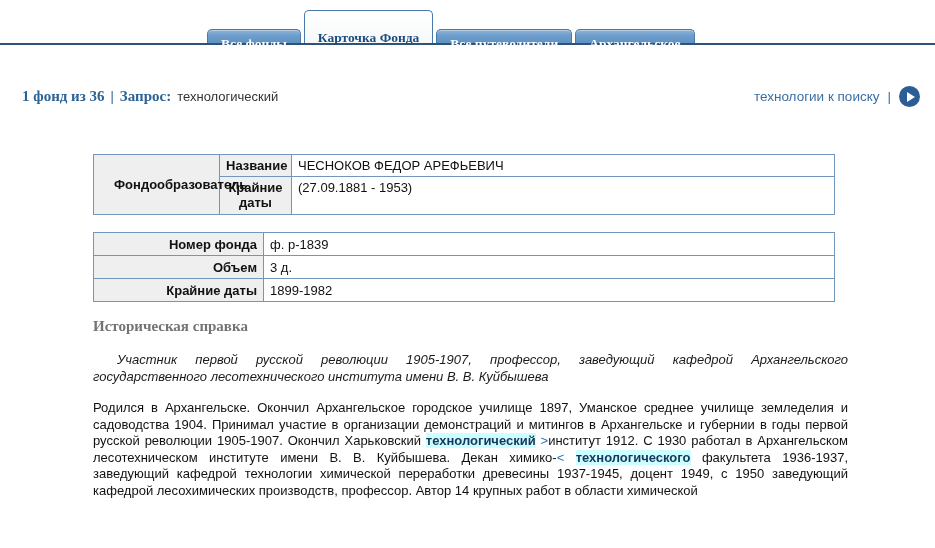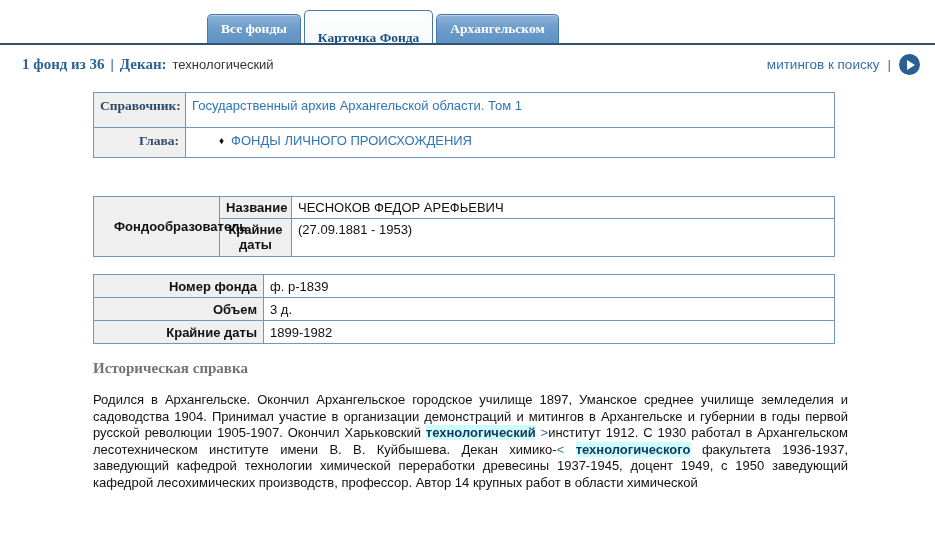--- a/index.html
+++ b/index.html
@@ -16,21 +16,21 @@
   .tabbar { position: relative; height: 45px; }
   .tabbar-line {
     position: absolute; left: 0; right: 0; top: 43px; height: 2px;
     background: #2F5377;
   }
   .tabs {
     position: absolute; left: 207px; top: 0; height: 43px;
     display: flex; align-items: flex-end; gap: 3px;
   }
   .tab {
-    height: 29px;
+    height: 14px;
     padding: 6px 13px 0;
     background: linear-gradient(to bottom, #8FB4DA 0%, #6D9DCB 45%, #5F92C4 100%);
     border: 1px solid #4A78A8; border-bottom: none;
     border-radius: 5px 5px 0 0;
     color: #FFFFFF;
     font: bold 13.5px "Liberation Serif", serif;
     white-space: nowrap; text-align: center;
     cursor: pointer; position: relative; z-index: 1;
     box-shadow: inset 0 1px 0 rgba(255,255,255,0.35);
   }
@@ -39,20 +39,21 @@
     background: linear-gradient(to bottom, #FFFFFF 0%, #F6F8FA 100%);
     color: #1B4D7E;
     z-index: 3;
     box-shadow: 3px 0 0 #FFFFFF, -3px 0 0 #FFFFFF;
   }
 
   
   .result-header {
     display: flex; justify-content: space-between; align-items: center;
     padding: 9px 15px 9px 22px;
+    margin-top: 32px;
   }
   .rh-left { display: flex; align-items: baseline; gap: 6px; }
   .rh-count, .rh-sep, .rh-qlabel {
     font: bold 15px "Liberation Serif", serif; color: #2C6395;
   }
   .rh-qvalue { font: 13px "Liberation Sans", sans-serif; color: #333; }
   .rh-right { display: flex; align-items: center; gap: 8px; }
   .back-link {
     font: 13.5px "Liberation Sans", sans-serif; color: #3A6EA5;
     text-decoration: none; cursor: pointer;
@@ -134,58 +135,43 @@
 </head>
 <body>
 
 <div class="page">
 
   <div class="tabbar">
     <div class="tabbar-line"></div>
     <div class="tabs">
       <div class="tab">Все фонды</div>
       <div class="tab active">Карточка Фонда</div>
-      <div class="tab">Архангельском</div>
+      <div class="tab">Все путеводители</div>
+      <div class="tab">Архангельское</div>
     </div>
   </div>
 
   <div class="result-header">
     <div class="rh-left">
       <span class="rh-count">1 фонд из 36</span>
       <span class="rh-sep">|</span>
-      <span class="rh-qlabel">Декан:</span>
+      <span class="rh-qlabel">Запрос:</span>
       <span class="rh-qvalue">технологический</span>
     </div>
     <div class="rh-right">
-      <a class="back-link">митингов к поиску</a>
+      <a class="back-link">технологии к поиску</a>
       <span class="rh-sep2">|</span>
       <button class="next-button">
         <span class="play-tri"></span>
       </button>
     </div>
   </div>
 
   <div class="content">
 
-    <table class="ref-table">
-      <tbody>
-          <tr class="row1">
-        <td class="lbl">Справочник:</td>
-        <td class="val">
-          <a class="link">Государственный архив Архангельской области. Том 1</a>
-        </td>
-      </tr>
-      <tr class="row2">
-        <td class="lbl">Глава:</td>
-        <td class="val">
-          <span class="bullet">♦</span><a class="link">ФОНДЫ ЛИЧНОГО ПРОИСХОЖДЕНИЯ</a>
-        </td>
-      </tr>
-    </tbody>
-      </table>
 
     <table class="creator-table">
       <tbody>
           <tr class="rowA">
         <td class="grp" rowspan="2">Фондообразователь</td>
         <td class="lbl2">Название</td>
         <td class="val">ЧЕСНОКОВ ФЕДОР АРЕФЬЕВИЧ</td>
       </tr>
       <tr class="rowB">
         <td class="lbl2">Крайние даты</td>
@@ -206,17 +192,18 @@
       </tr>
       <tr>
         <td class="lbl">Крайние даты</td>
         <td class="val">1899-1982</td>
       </tr>
     </tbody>
       </table>
 
     <div>
       <div class="history-title">Историческая справка</div>
+      <p class="lead-par">Участник первой русской революции 1905-1907, профессор, заведующий кафедрой Архангельского государственного лесотехнического института имени В. В. Куйбышева</p>
       <p class="body-par"><span class="seg-text">Родился в Архангельске. Окончил Архангельское городское училище 1897, Уманское среднее училище земледелия и садоводства 1904. Принимал участие в организации демонстраций и митингов в Архангельске и губернии в годы первой русской революции 1905-1907. Окончил Харьковский </span><span class="seg-highlight">технологический</span><span class="seg-text"> </span><a class="seg-nav">&gt;</a><span class="seg-text">институт 1912. С 1930 работал в Архангельском лесотехническом институте имени В. В. Куйбышева. Декан химико-</span><a class="seg-nav">&lt;</a><span class="seg-text"> </span><span class="seg-highlight">технологического</span><span class="seg-text"> факультета 1936-1937, заведующий кафедрой технологии химической переработки древесины 1937-1945, доцент 1949, с 1950 заведующий кафедрой лесохимических производств, профессор. Автор 14 крупных работ в области химической</span></p>
     </div>
 
   </div>
 </div>
 
 </body></html>

